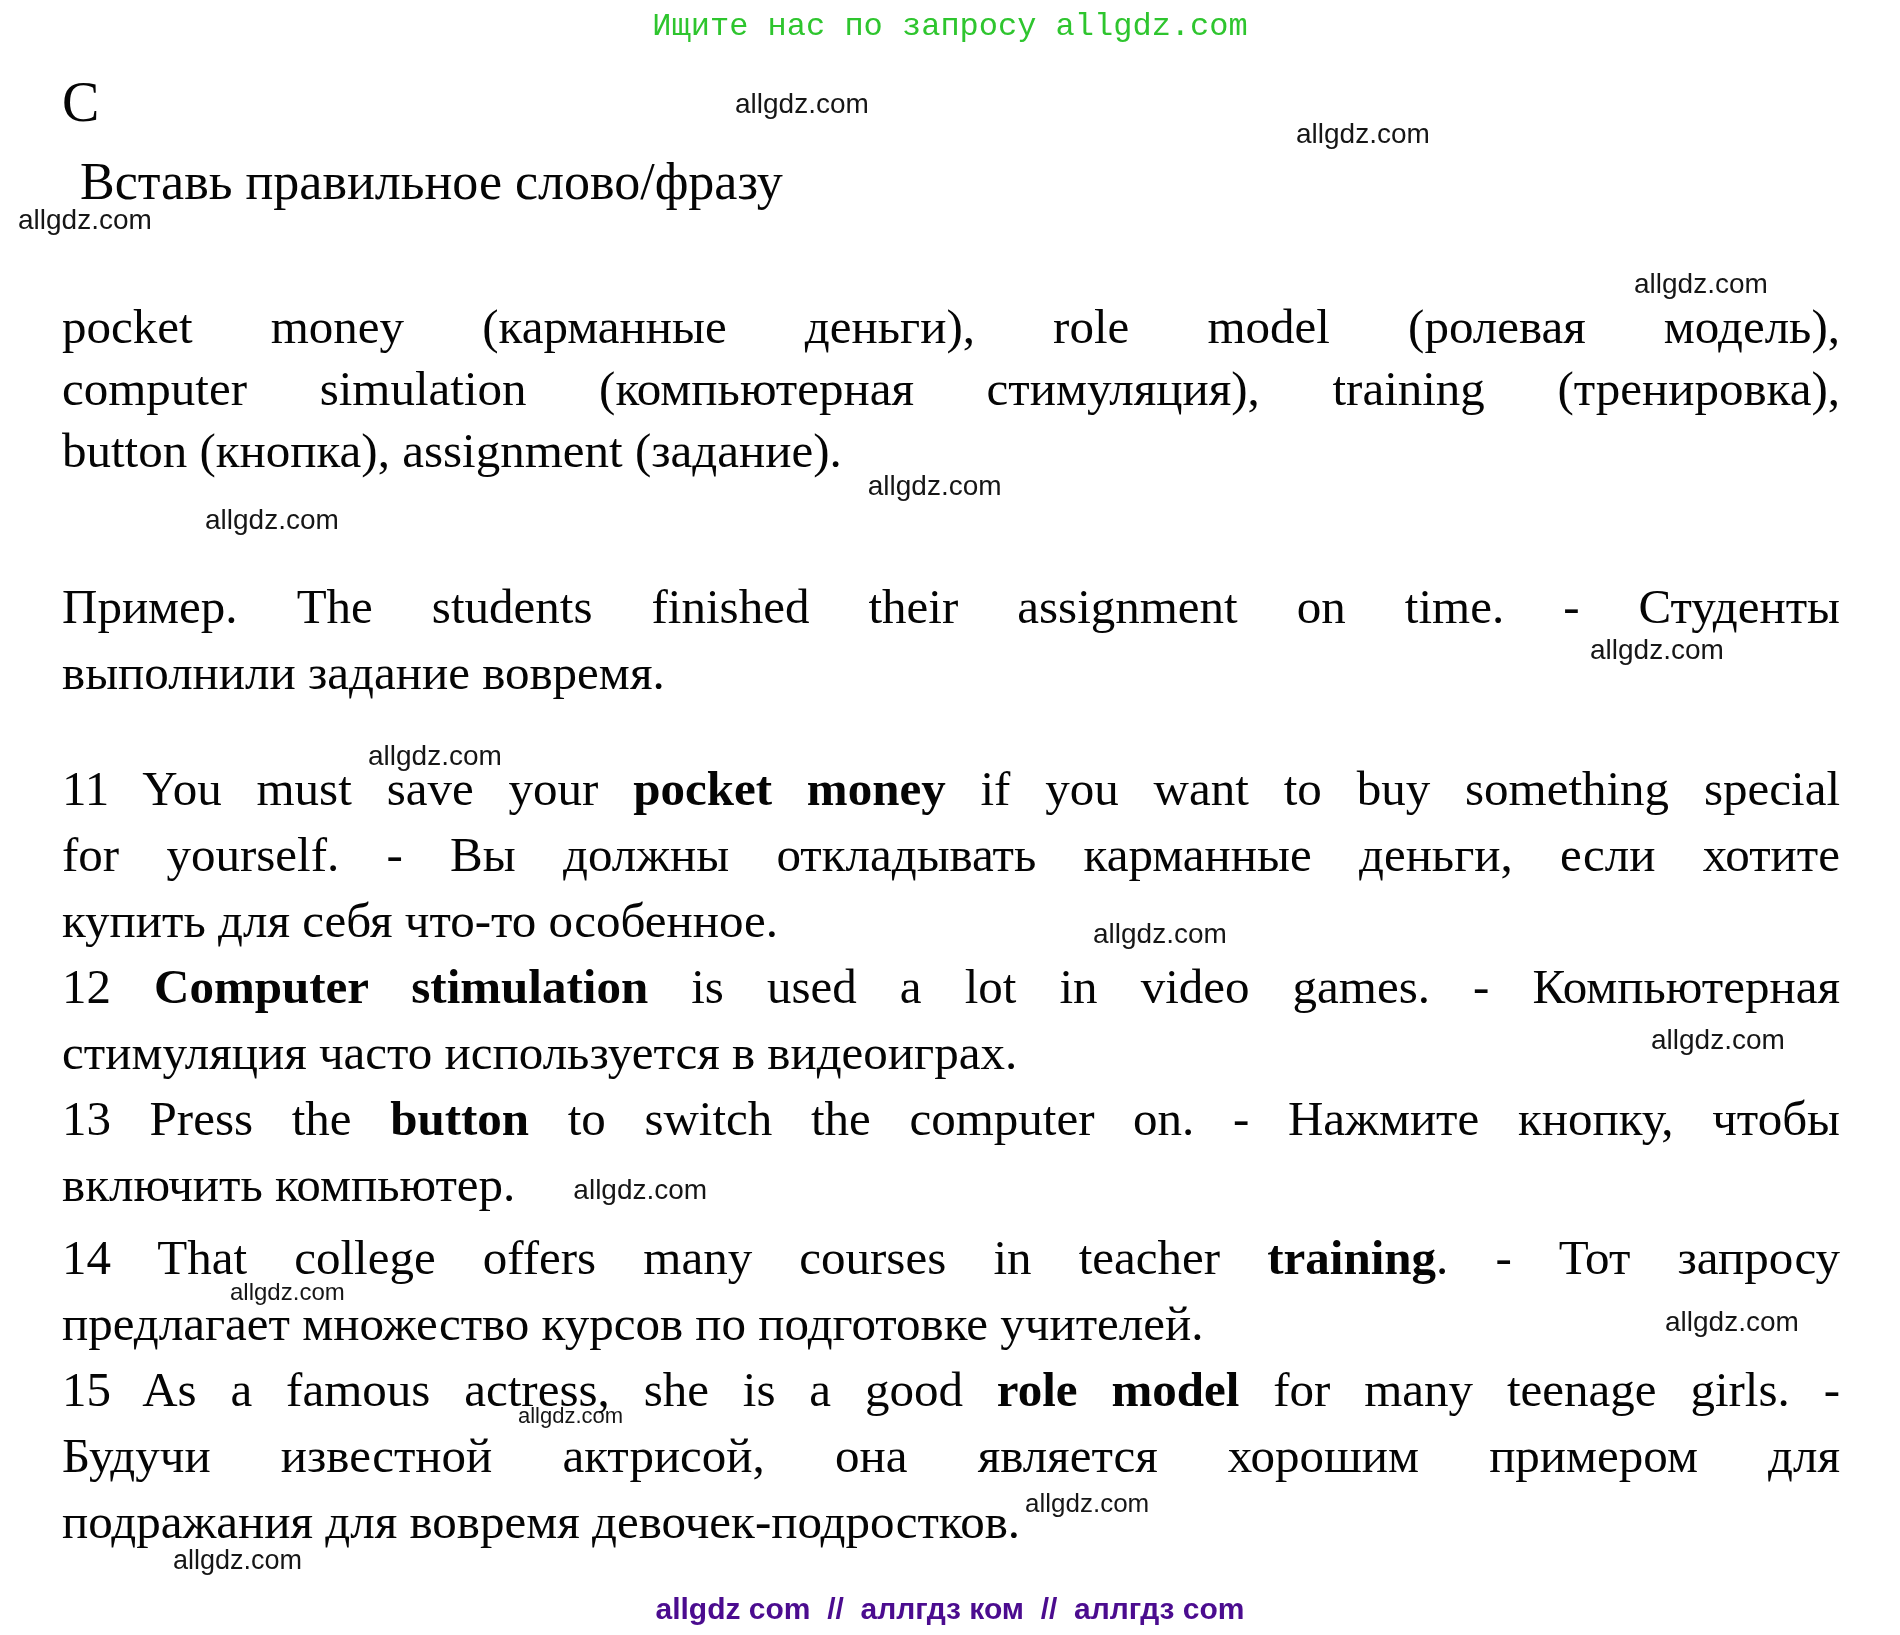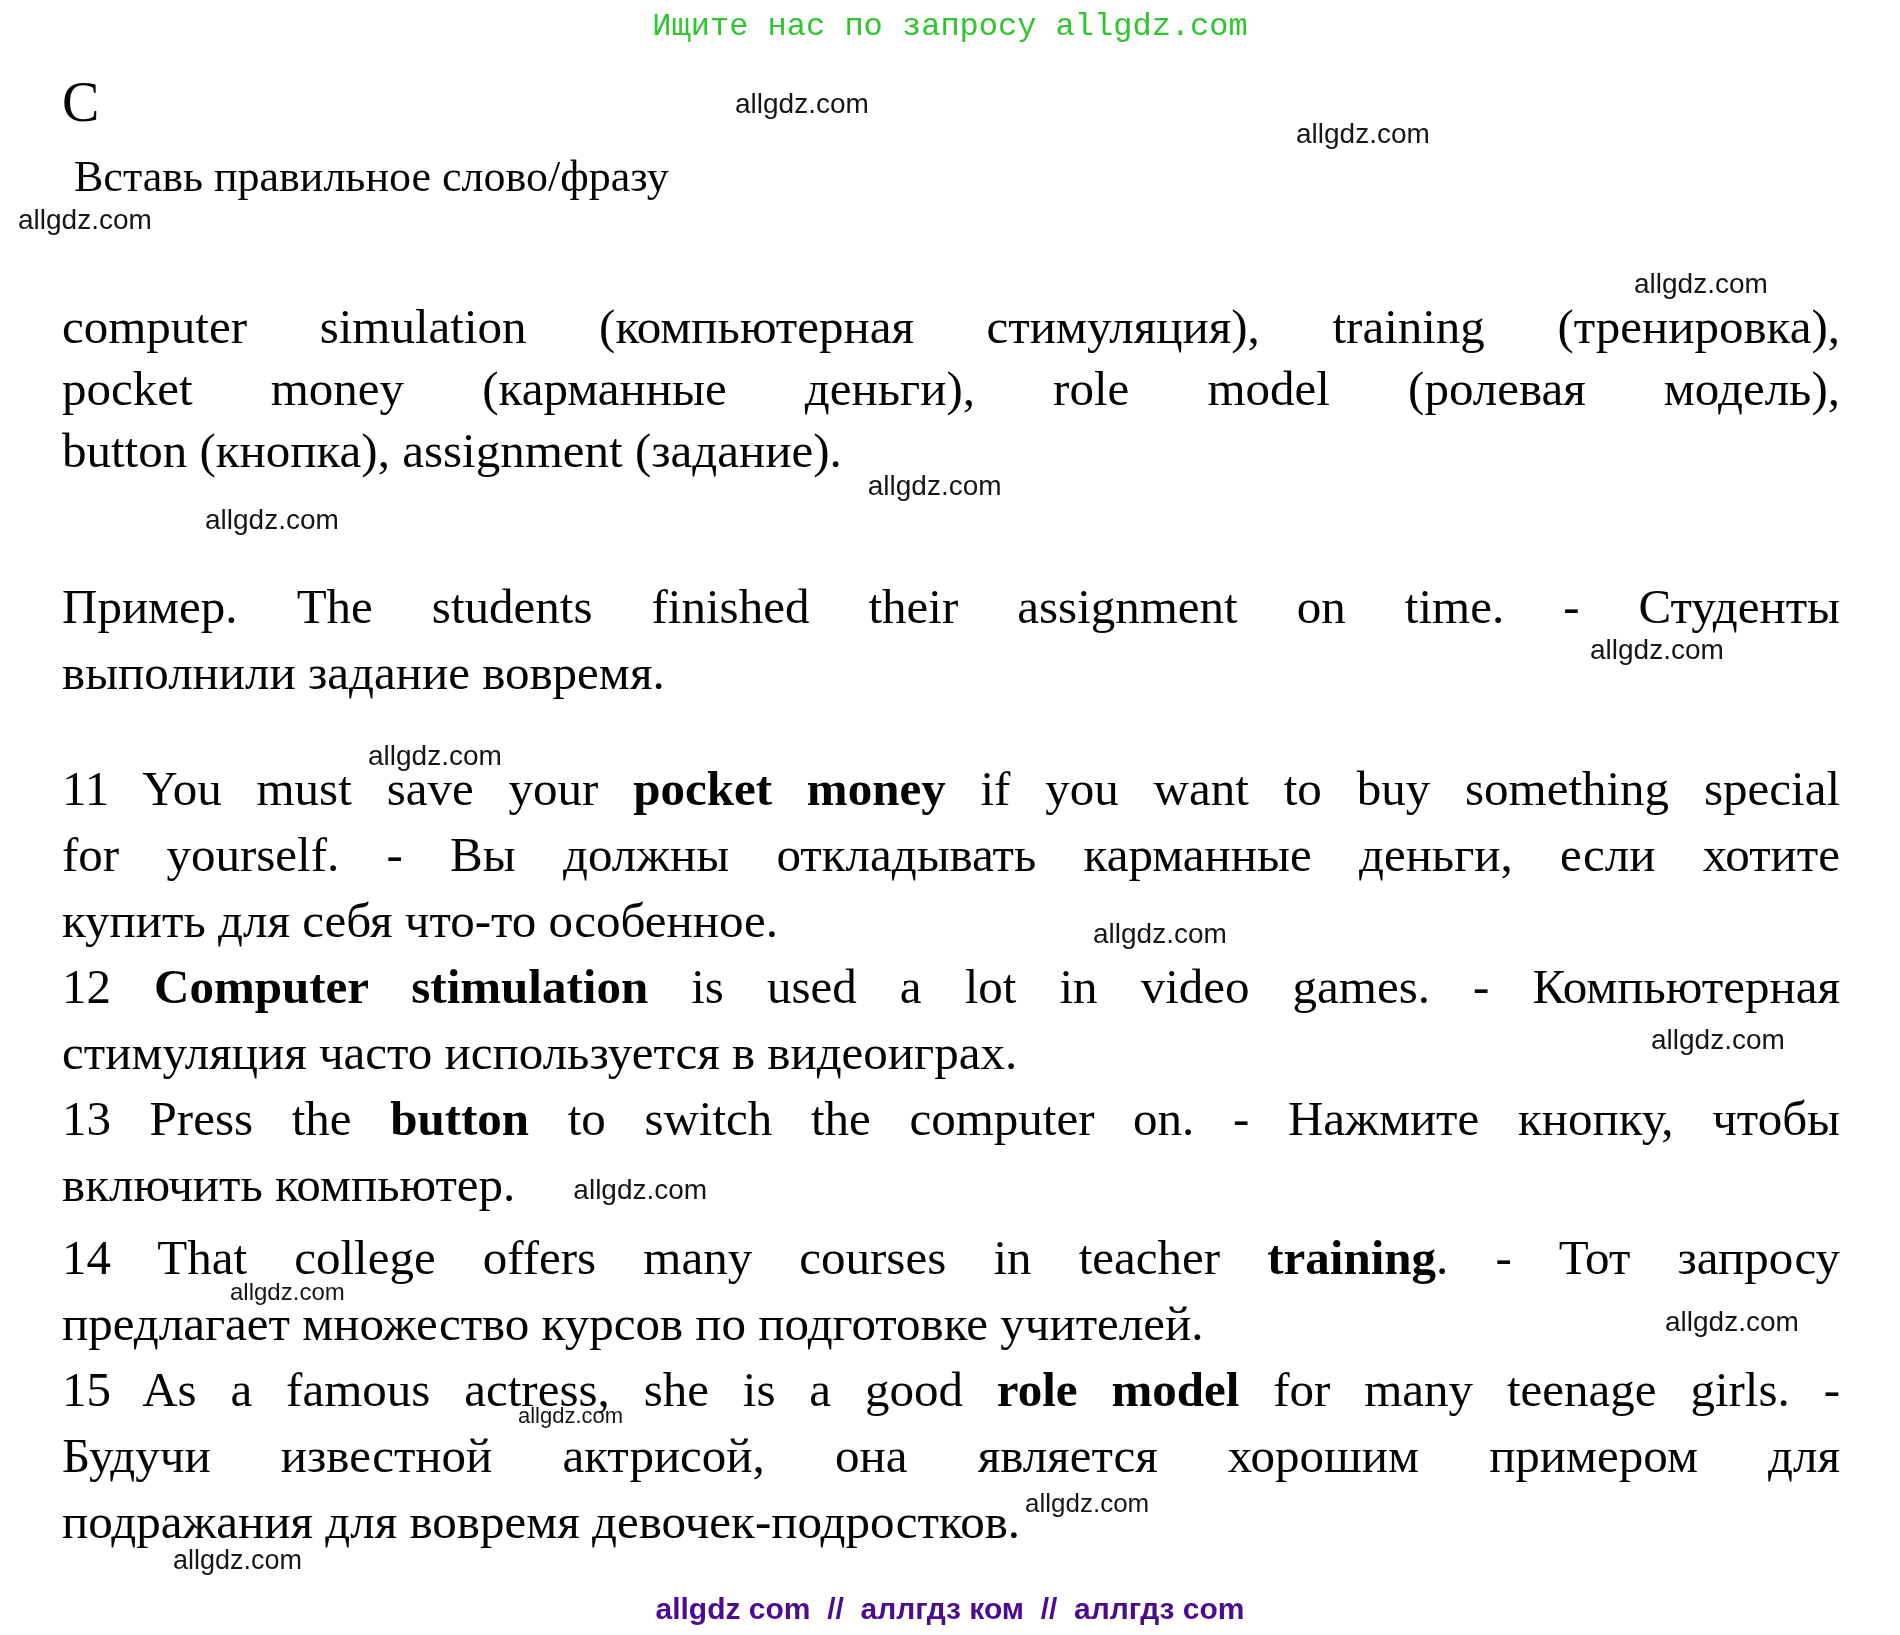--- a/index.html
+++ b/index.html
@@ -17,21 +17,21 @@
   }
   .wm-inline{
     font-family:"Liberation Sans","DejaVu Sans",sans-serif;
     font-size:28px;font-weight:400;color:#161616;white-space:nowrap;
     display:inline-block;position:relative;
   }
   .section-letter{
     position:absolute;left:62px;top:74px;font-size:56px;line-height:1;font-weight:400;
   }
   .section-title{
-    position:absolute;left:74px;top:152px;font-size:44px;line-height:1.15;font-weight:400;white-space:nowrap;
+    position:absolute;left:80px;top:152px;font-size:52px;line-height:1.15;font-weight:400;white-space:nowrap;
   }
   .para{position:absolute;left:62px;width:1778px;font-size:49px;}
   .para .jline{text-align:justify;text-align-last:justify;}
   .para .lastline{text-align:left;}
   #word-bank{top:296px;line-height:62px;}
   #example{top:534px;line-height:66px;margin-top:40px;}
   #items{top:756px;line-height:66px;}
   b{font-weight:700;}
   .footer{
     position:absolute;top:1592px;left:0;width:1900px;text-align:center;
@@ -56,22 +56,22 @@
 <div class="wm" style="left:230px;top:1278px;font-size:24px;">allgdz.com</div>
 <div class="wm" style="left:1665px;top:1306px;">allgdz.com</div>
 <div class="wm" style="left:518px;top:1403px;font-size:22px;">allgdz.com</div>
 <div class="wm" style="left:1025px;top:1488px;font-size:26px;">allgdz.com</div>
 <div class="wm" style="left:173px;top:1545px;font-size:27px;">allgdz.com</div>
 
 <div class="section-letter">C</div>
 <div class="section-title">Вставь правильное слово/фразу</div>
 
 <div class="para" id="word-bank">
+  <div class="jline">pocket money (карманные деньги), role model (ролевая модель),</div>
   <div class="jline">computer simulation (компьютерная стимуляция), training (тренировка),</div>
-  <div class="jline">pocket money (карманные деньги), role model (ролевая модель),</div>
   <div class="lastline"><span>button (кнопка), assignment (задание).</span><span class="wm-inline" style="margin-left:26px;top:28px;">allgdz.com</span></div>
 </div>
 
 <div class="para" id="example">
   <div class="jline">Пример. The students finished their assignment on time. - Студенты</div>
   <div class="lastline">выполнили задание вовремя.</div>
 </div>
 
 <div class="para" id="items">
 

